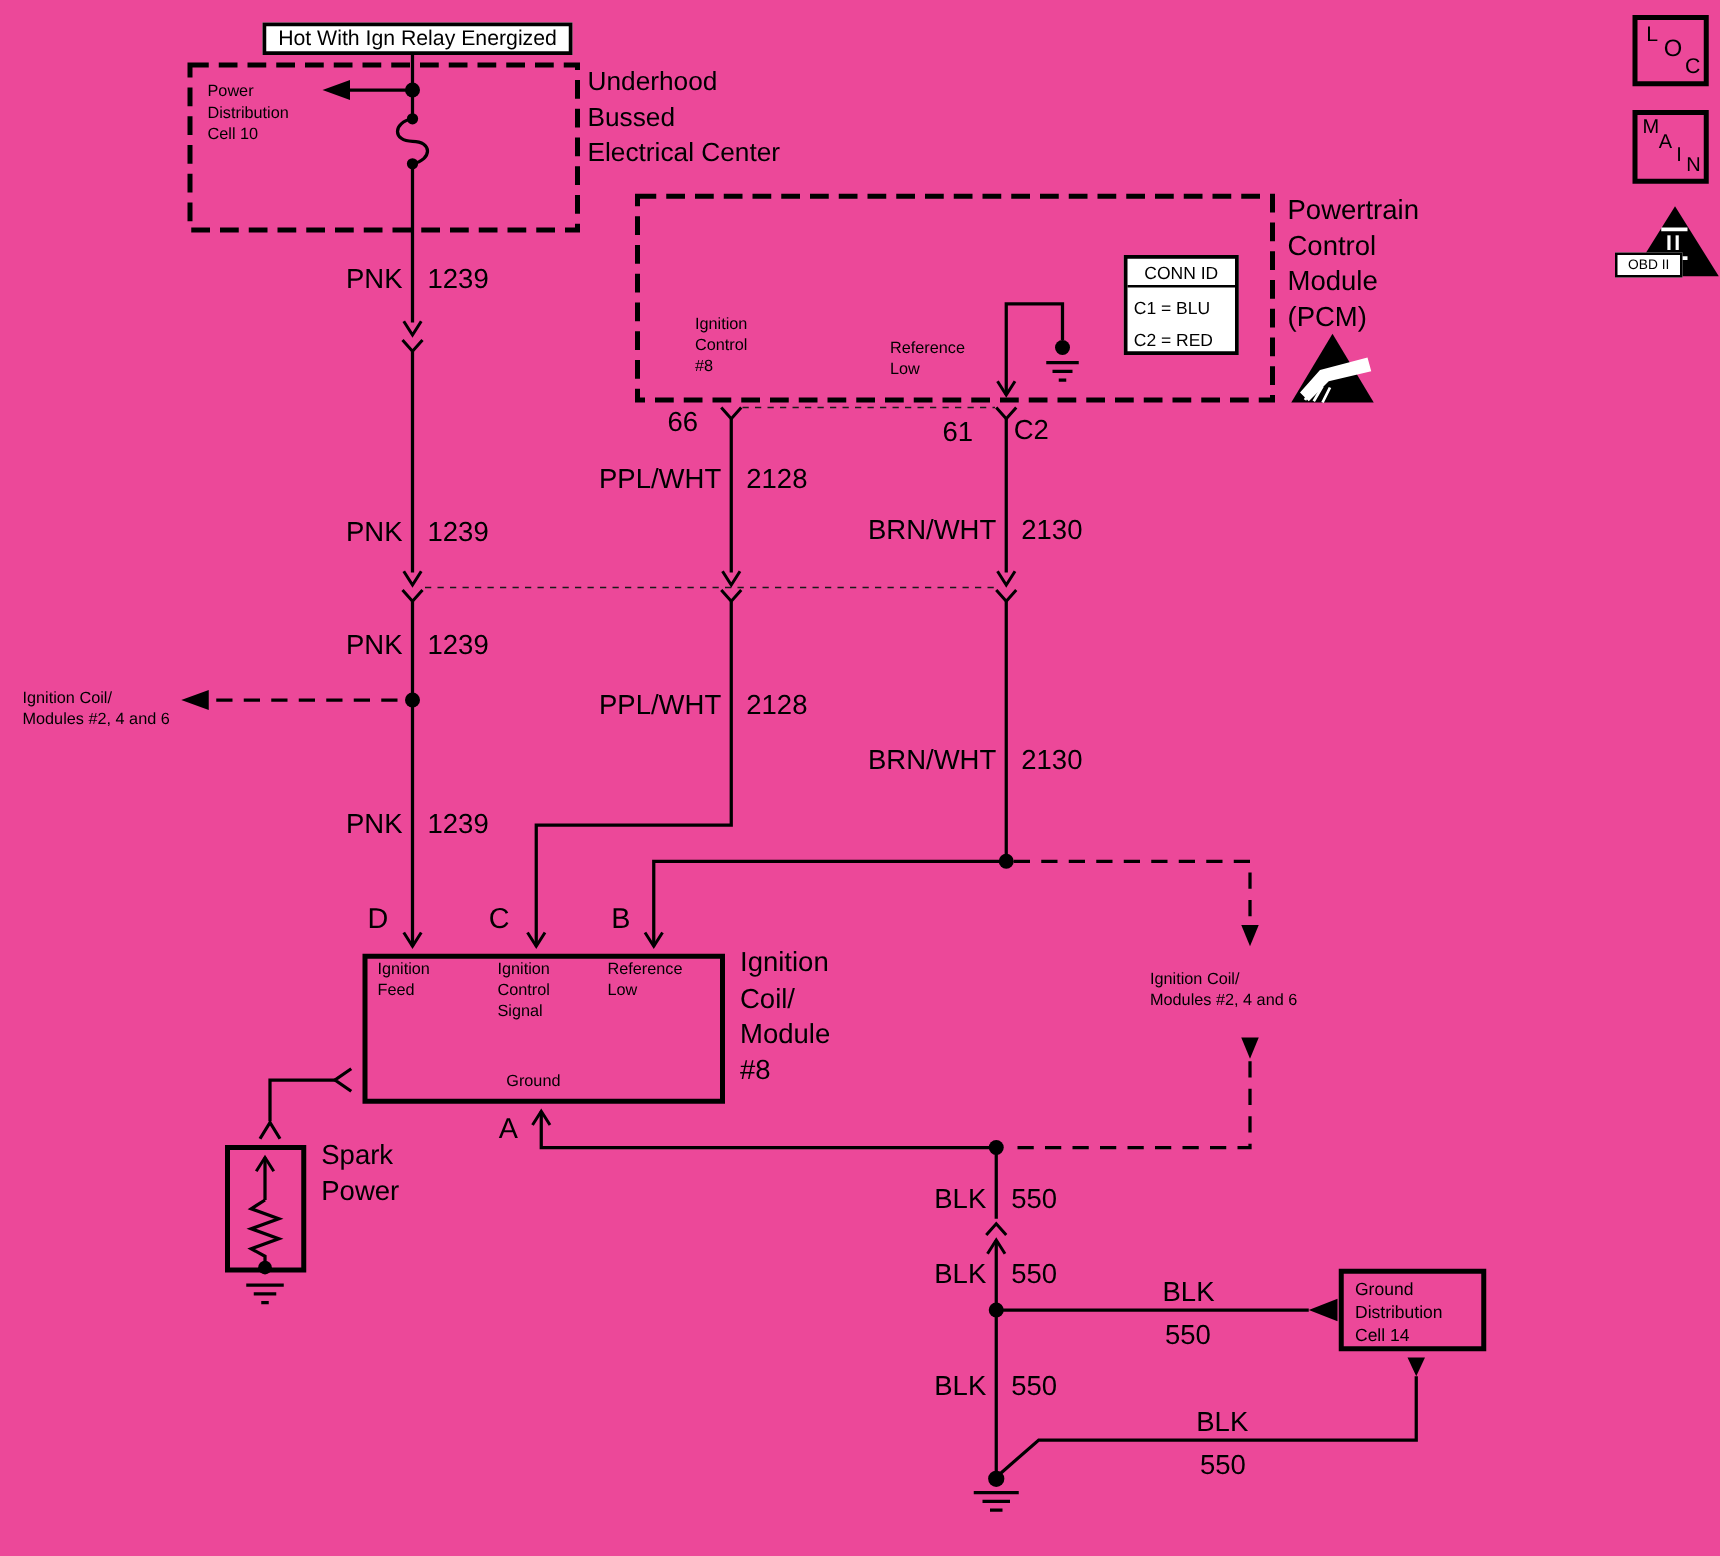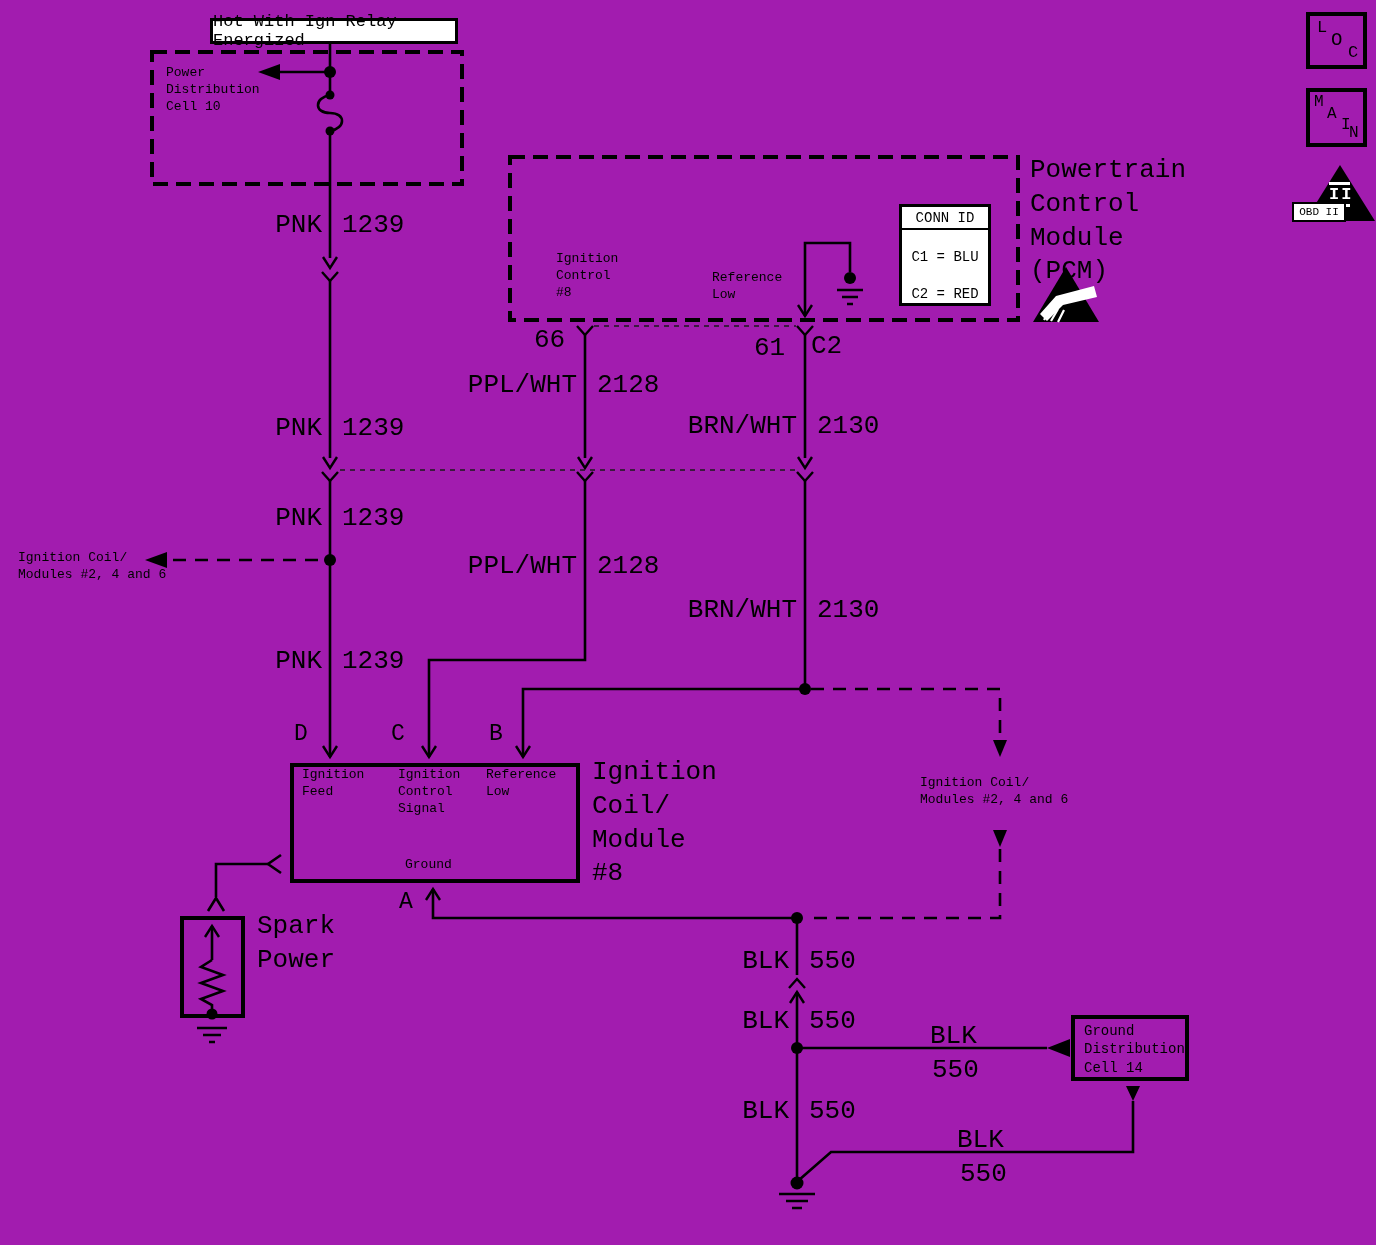--- a/index.html
+++ b/index.html
@@ -1,33 +1,33 @@
 <!DOCTYPE html>
 <html><head>
 <meta charset="utf-8">
 <style>
   html,body{margin:0;padding:0;background:#fff;}
-  #stage{position:relative;width:1376px;height:1245px;background:#a21caf;overflow:hidden;
-         font-family:Liberation Mono, monospace;color:#000;}
+  #stage{position:relative;width:1376px;height:1245px;background:#ec4899;overflow:hidden;
+         font-family:Liberation Sans, sans-serif;color:#000;}
   #wiring{position:absolute;left:0;top:0;}
   .w{stroke:#000;stroke-width:2.6;fill:none;}
   .wd{stroke:#000;stroke-width:2.6;fill:none;stroke-dasharray:13 9;}
   .fd{stroke:#1a1a1a;stroke-width:1.3;fill:none;stroke-dasharray:5 5;}
   .dr{stroke:#000;stroke-width:4;fill:none;stroke-dasharray:15 8;}
   .fill{fill:#000;stroke:none;}
   .lbl{position:absolute;white-space:pre-line;line-height:1.3;color:#000;}
   .fs11{font-size:11px;} .fs13{font-size:17px;} .fs14{font-size:14px;line-height:1.32;}
   .fs15{font-size:13px;line-height:1.32;} .fs17{font-size:17px;} .fs21{font-size:21px;line-height:1.36;}
-  .fs22{font-size:26px;line-height:1.3;} .fs23{font-size:23px;}
+  .fs22{font-size:22px;line-height:1.3;} .fs23{font-size:23px;}
   .box{position:absolute;box-sizing:border-box;background:transparent;}
   .solid3{border:3px solid #000;} .solid4{border:4px solid #000;}
   .hotbox{display:flex;align-items:center;justify-content:center;background:#fff;}
   .connid{background:#fff;}
   .connid .hdr{text-align:center;border-bottom:2px solid #000;padding:2px 4px 1px;}
-  .connid .row{padding:18px 5px 0;text-align:center;}
+  .connid .row{padding:7px 5px 0;}
   .gddtxt{padding:3px 0 0 9px;}
   .cornerletter{position:absolute;font-weight:400;}
   .pillar{position:absolute;color:#fff;font-weight:bold;text-align:center;
           border-top:3px solid #fff;border-bottom:3px solid #fff;letter-spacing:2px;}
   .obdlabel{position:absolute;background:#fff;border:2px solid #000;display:flex;
             align-items:center;justify-content:center;}
 </style>
 </head>
 <body>
 
@@ -187,20 +187,23 @@
     <span class="cornerletter" style="left:17px;top:13px;font-size:16px;">A</span>
     <span class="cornerletter" style="left:31px;top:24px;font-size:16px;">I</span>
     <span class="cornerletter" style="left:39px;top:32px;font-size:16px;">N</span>
   </div>
   <div class="pillar fs13" style="left:1329px;top:182px;width:21px;">II</div>
   <div class="obdlabel fs11" style="left:1292px;top:202px;width:50px;height:16px;">OBD II</div>
 
   <div class="lbl fs15" style="left:166px;top:64px;">Power
 Distribution
 Cell 10</div>
+  <div class="lbl fs21" style="left:470px;top:52px;">Underhood
+Bussed
+Electrical Center</div>
 
   <div class="lbl fs22" style="left:1030px;top:154px;">Powertrain
 Control
 Module
 (PCM)</div>
   <div class="lbl fs15" style="left:556px;top:250px;">Ignition
 Control
 #8</div>
   <div class="lbl fs15" style="left:712px;top:269px;">Reference
 Low</div>

